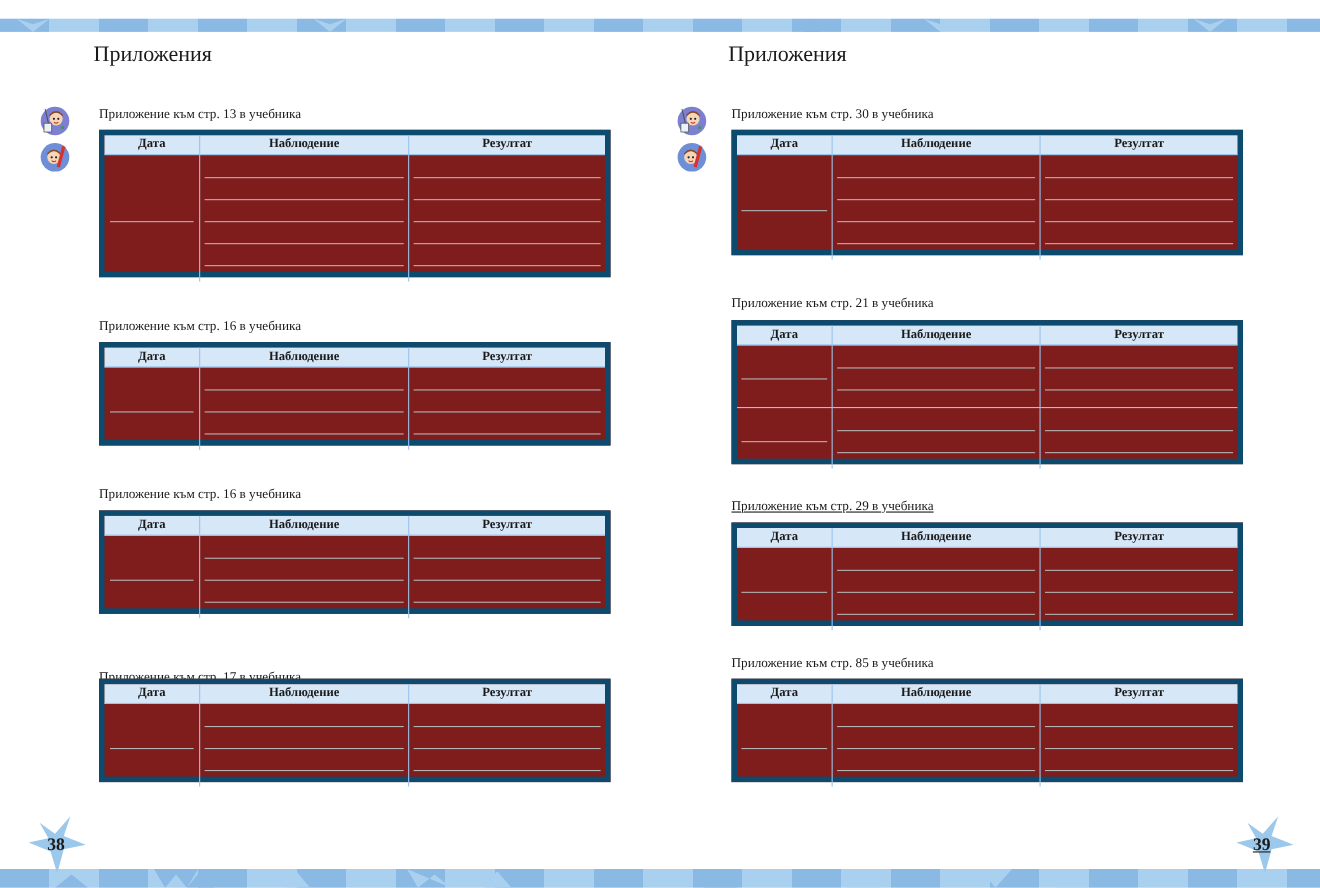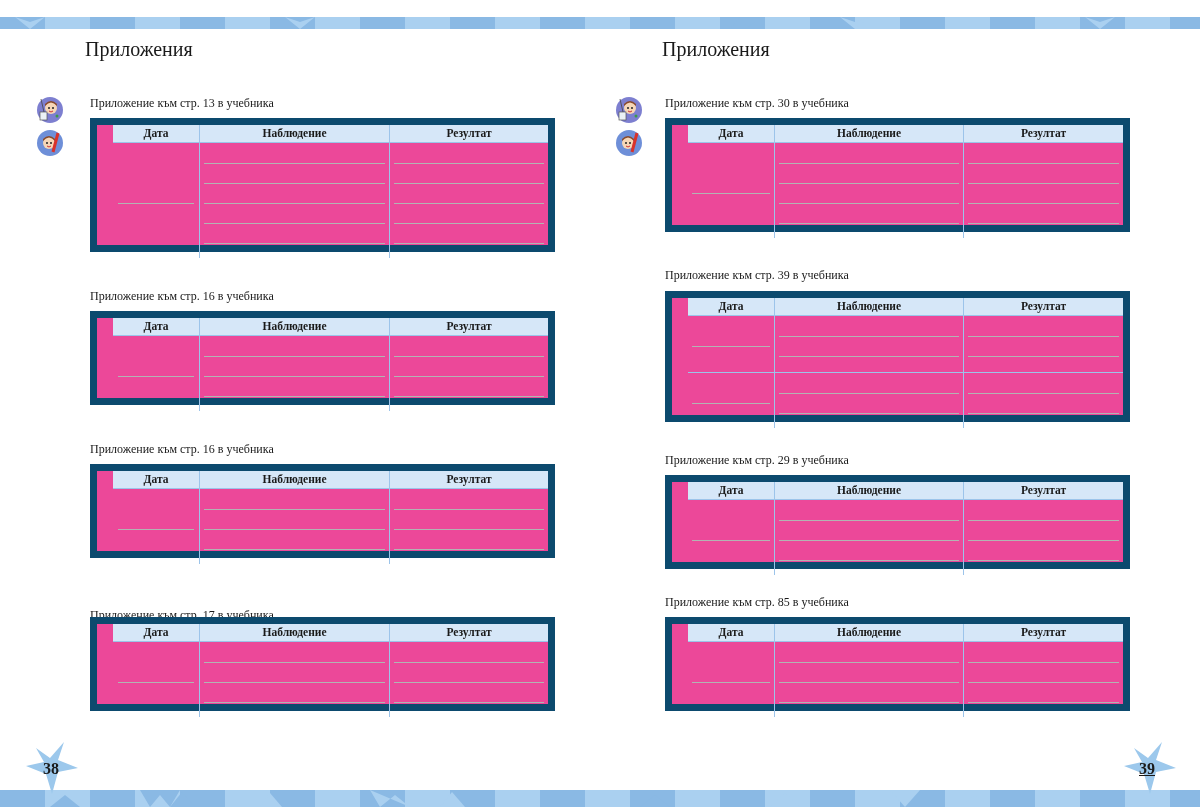--- a/index.html
+++ b/index.html
@@ -18,23 +18,22 @@
   .band.top { top: 17px; height: 12px; }
   .band.bottom { top: 790px; height: 17px; }
   .band svg { position: absolute; top: 0; }
   .page-title {
     position: absolute; top: 38px; font-size: 20px; font-weight: normal; margin: 0;
   }
   .caption {
     position: absolute; font-size: 12px; white-space: nowrap;
   }
   .form-table {
-    position: absolute; border: 7px solid #0c4a6e; box-sizing: border-box;
-    background: #ec4899;
-    padding-left: 16px;
+    position: absolute; border: 5px solid #0c4a6e; box-sizing: border-box;
+    background: #7f1d1d;
   }
   .form-table .thead {
     display: flex; height: 17px; background: #d6e7f8; border-bottom: 1px solid #9cc4ea;
   }
   .form-table .th {
     font-size: 11.5px; font-weight: bold; text-align: center; line-height: 17px;
     box-sizing: border-box;
   }
   .form-table .th + .th { border-left: 1px solid #9cc4ea; }
   .form-table .row { display: flex; box-sizing: border-box; }
@@ -256,21 +255,21 @@
       </div>
       <div class="cell" style="flex:1;">
         <div class="write-line" style="left:4px; right:4px; top:20px;"></div>
         <div class="write-line" style="left:4px; right:4px; top:40px;"></div>
         <div class="write-line" style="left:4px; right:4px; top:60px;"></div>
         <div class="write-line" style="left:4px; right:4px; top:80px;"></div>
       </div>
     </div>
   </div>
 
-  <div class="caption" style="left:665px; top:268px;">Приложение към стр. 39 в учебника</div>
+  <div class="caption" style="left:665px; top:268px;">Приложение към стр. 21 в учебника</div>
   <div class="form-table" style="left:665px; top:291px; width:465px; height:131px;">
     <div class="thead">
       <div class="th" style="width:86px;">Дата</div>
       <div class="th" style="width:189px;">Наблюдение</div>
       <div class="th" style="flex:1;">Резултат</div>
     </div>
     <div class="row" style="height:56px;">
       <div class="cell" style="width:86px;">
           <div class="write-line" style="left:4px; right:4px; top:30px;"></div>
         </div>
@@ -291,21 +290,21 @@
         <div class="write-line" style="left:4px; right:4px; top:20px;"></div>
         <div class="write-line" style="left:4px; right:4px; top:40px;"></div>
       </div>
       <div class="cell" style="flex:1;">
         <div class="write-line" style="left:4px; right:4px; top:20px;"></div>
         <div class="write-line" style="left:4px; right:4px; top:40px;"></div>
       </div>
     </div>
   </div>
 
-  <div class="caption" style="left:665px; top:453px;">Приложение към стр. 29 в учебника</div>
+  <div class="caption" style="left:665px; top:453px;text-decoration:underline;">Приложение към стр. 29 в учебника</div>
   <div class="form-table" style="left:665px; top:475px; width:465px; height:94px;">
     <div class="thead">
       <div class="th" style="width:86px;">Дата</div>
       <div class="th" style="width:189px;">Наблюдение</div>
       <div class="th" style="flex:1;">Резултат</div>
     </div>
     <div class="row" style="height:75px;">
       <div class="cell" style="width:86px;">
           <div class="write-line" style="left:4px; right:4px; top:40px;"></div>
         </div>

